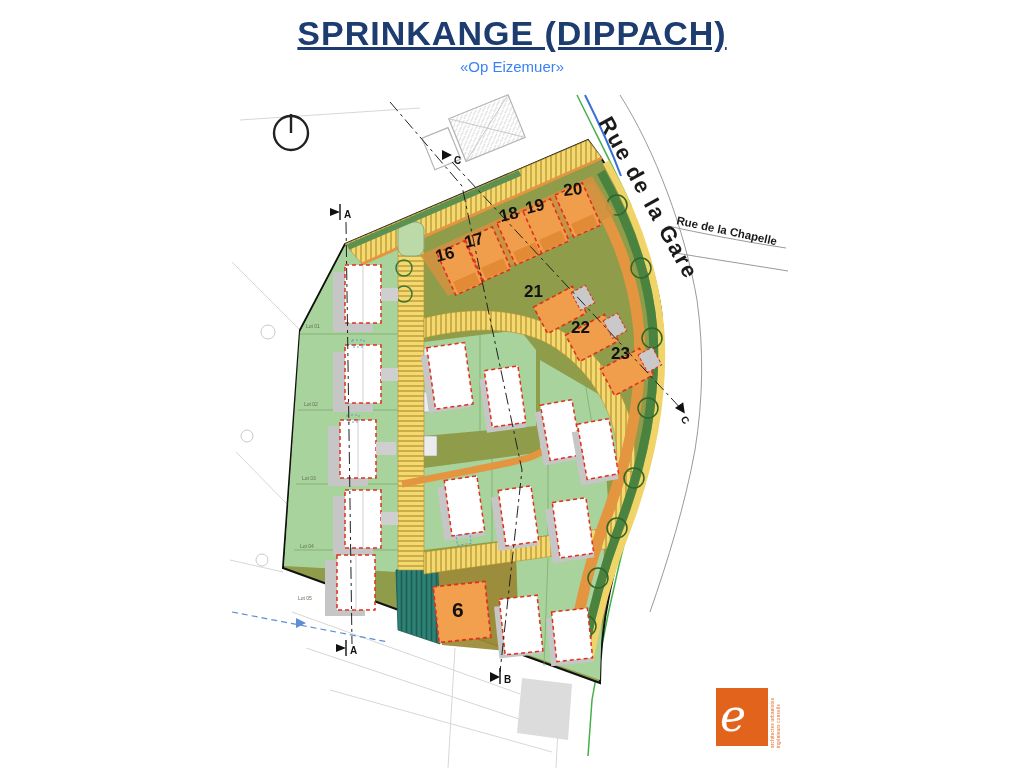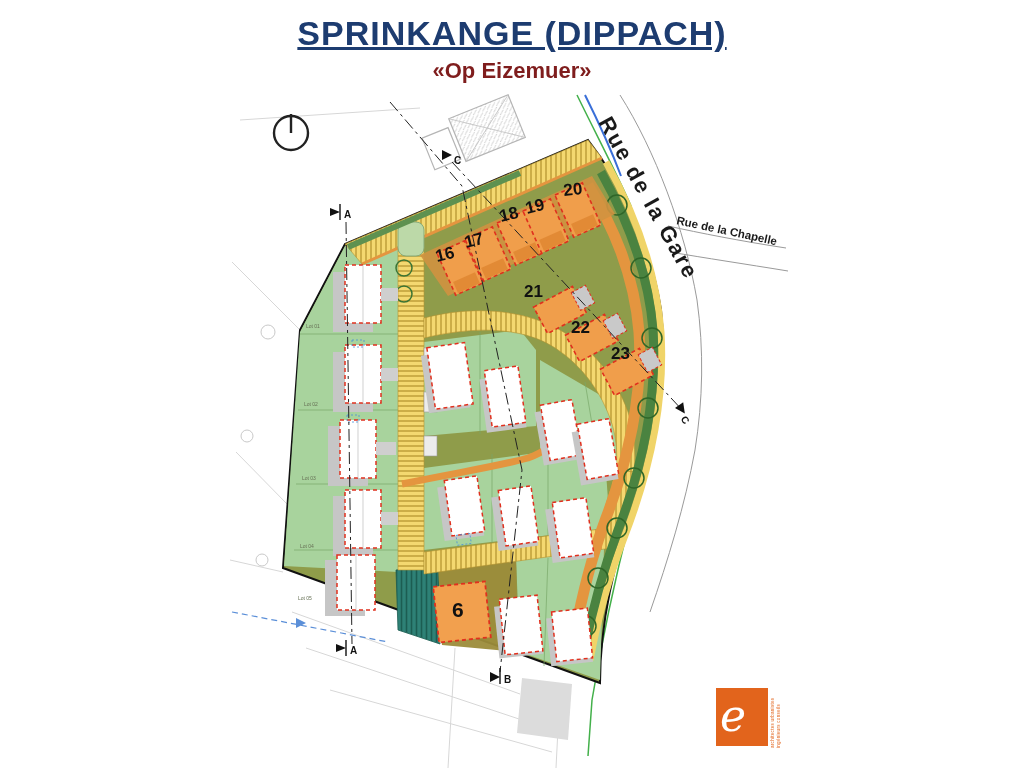--- a/index.html
+++ b/index.html
@@ -1,21 +1,21 @@
 <!DOCTYPE html>
 <html><head>
 <meta charset="utf-8">
 <style>
   html,body{margin:0;padding:0;background:#ffffff;}
   body{width:1024px;height:768px;position:relative;overflow:hidden;
        font-family:"Liberation Sans",sans-serif;}
   .page-title{position:absolute;left:0;top:14px;width:1024px;text-align:center;
        font-size:34px;font-weight:bold;letter-spacing:1px;color:#1d3c70;text-decoration:underline;}
   .page-subtitle{position:absolute;left:0;top:58px;width:1024px;text-align:center;
-       font-size:22px;font-weight:bold;color:#7f1d1d;}
+       font-size:15px;font-weight:normal;color:#3b82f6;}
   svg{position:absolute;left:0;top:0;}
   svg text{font-family:"Liberation Sans",sans-serif;}
   .lotnum{font-weight:bold;fill:#111;}
   .street{font-weight:bold;fill:#1a1a1a;}
   .marker{font-weight:bold;fill:#111;font-size:10px;}
   .lotlabel{fill:#667055;font-size:5px;}
   
   .logo{position:absolute;left:716px;top:688px;width:70px;height:62px;}
   .logo-square{position:absolute;left:0;top:0;width:52px;height:58px;background:#e2641c;}
   .logo-e{position:absolute;left:4px;top:2px;font-family:"DejaVu Serif",serif;

